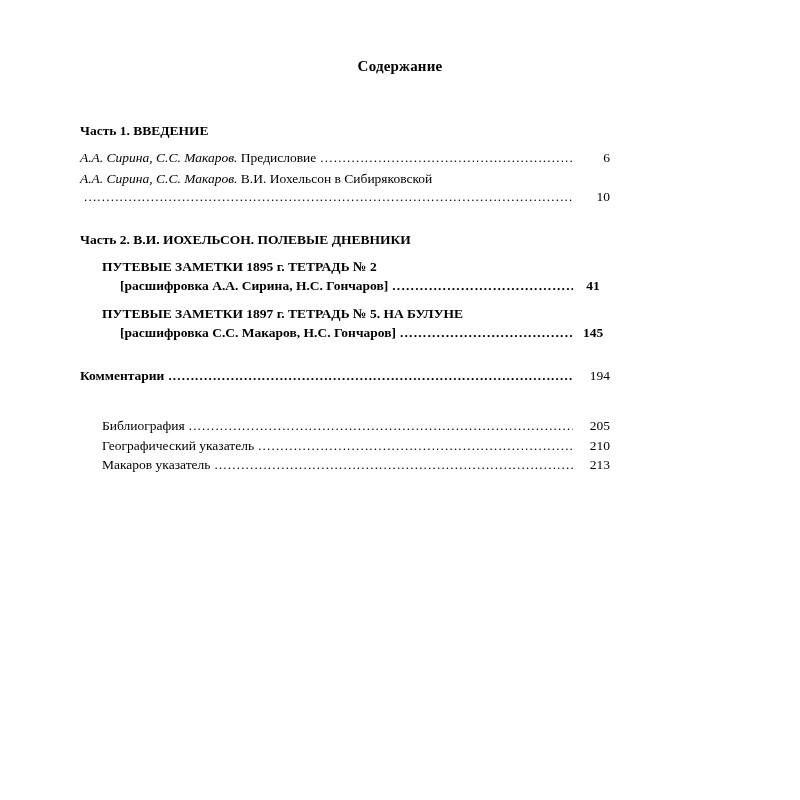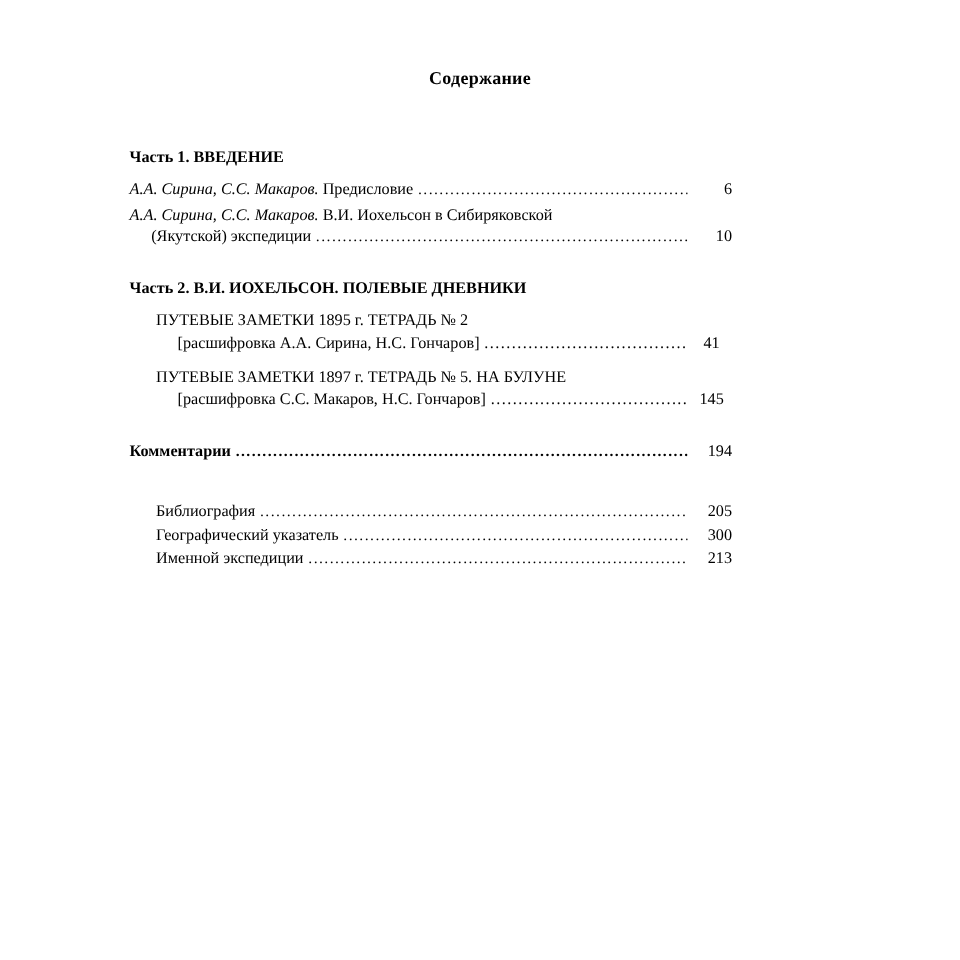--- a/index.html
+++ b/index.html
@@ -24,21 +24,21 @@
   }
   .toc-title {
     text-align: center;
     font-weight: bold;
     font-size: 15px;
     margin-top: 58px;
     letter-spacing: 0.2px;
   }
   .toc-body {
     margin-top: 48px;
-    padding-left: 108px;
+    padding-left: 80px;
     padding-right: 190px;
   }
 
   
   .row {
     display: flex;
     align-items: baseline;
     font-size: 13.5px;
     line-height: 1.35;
   }
@@ -74,20 +74,21 @@
   .entry {
     margin-bottom: 3px;
   }
   .authors {
     font-style: italic;
   }
 
   .diary-entry {
     margin-left: 22px;
     margin-top: 10px;
+    font-weight: bold;
   }
   .diary-title {
     font-size: 13.5px;
     line-height: 1.4;
   }
   .diary-sub {
     display: flex;
     align-items: baseline;
     font-size: 13.5px;
     line-height: 1.4;
@@ -143,21 +144,20 @@
     </div>
 
     <div class="entry">
       <div class="row" style="margin-left:0;">
         <span class="label">
           <span class="authors">А.А. Сирина, С.С. Макаров.</span>
           <span>В.И. Иохельсон в Сибиряковской</span>
         </span>
       </div>
       <div class="row" style="margin-left:0;">
-        <span class="label" style="padding-left:18px;">(Якутской) экспедиции</span>
         <span class="dots">........................................................................................................................</span>
         <span class="pageno">10</span>
       </div>
     </div>
 
     <div class="section-gap"></div>
 
     <div class="part-head">Часть 2. В.И. ИОХЕЛЬСОН. ПОЛЕВЫЕ ДНЕВНИКИ</div>
 
     <div class="diary-entry">
@@ -186,23 +186,23 @@
 
     <div class="back-list">
       <div class="row">
         <span class="label">Библиография</span>
         <span class="dots">........................................................................................................................</span>
         <span class="pageno">205</span>
       </div>
       <div class="row">
         <span class="label">Географический указатель</span>
         <span class="dots">........................................................................................................................</span>
-        <span class="pageno">300</span>
-      </div>
-      <div class="row">
-        <span class="label">Именной экспедиции</span>
+        <span class="pageno">210</span>
+      </div>
+      <div class="row">
+        <span class="label">Макаров указатель</span>
         <span class="dots">........................................................................................................................</span>
         <span class="pageno">213</span>
       </div>
     </div>
 
   </div>
 </div>
 
 </body></html>

